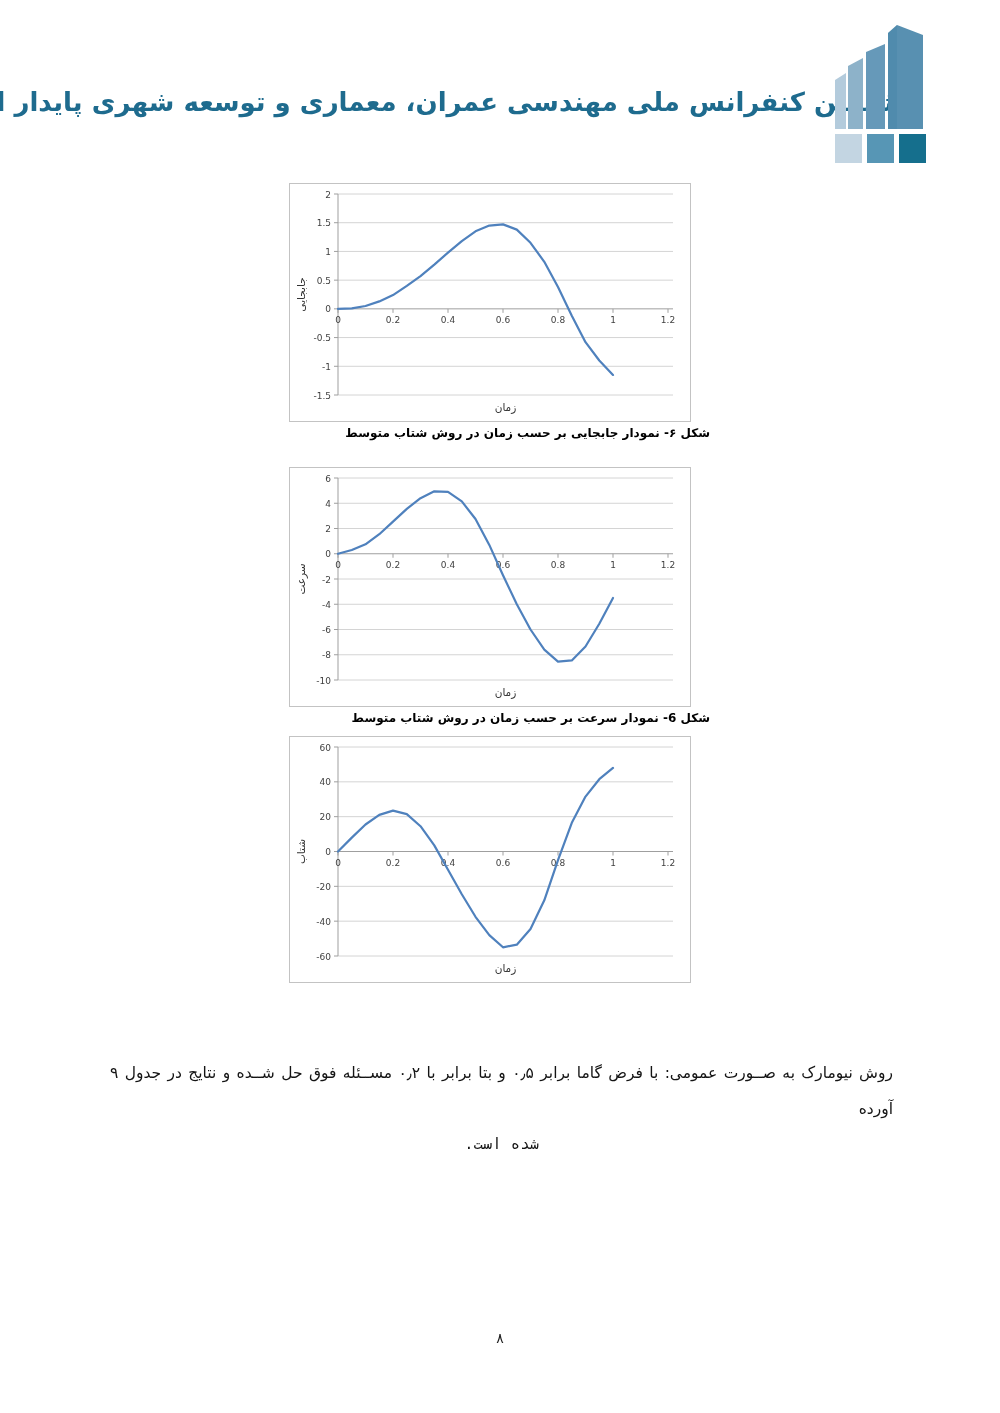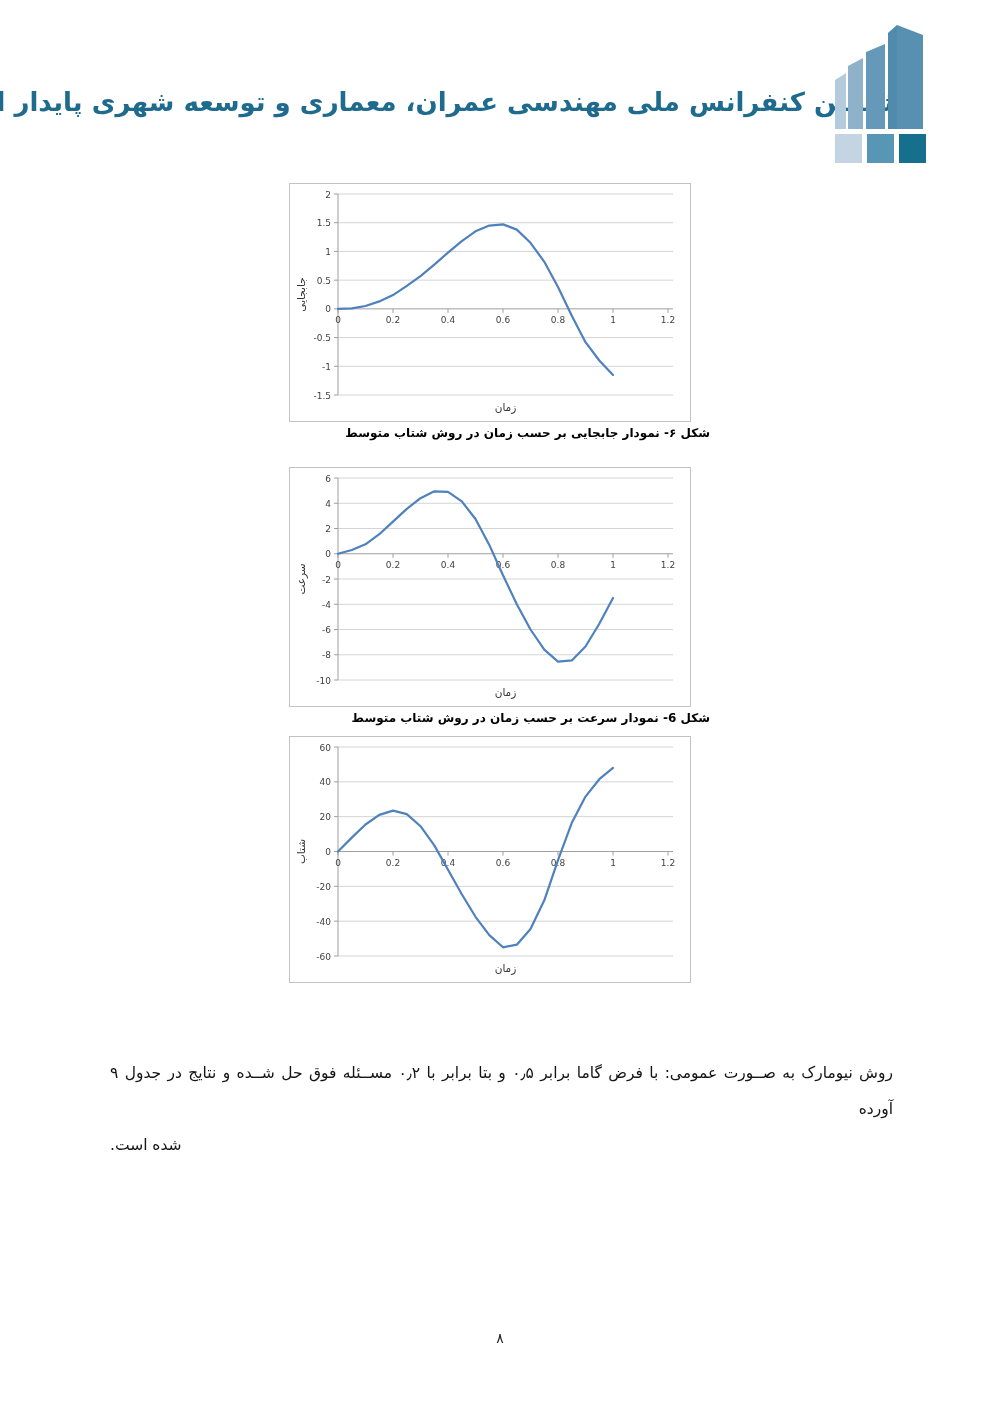--- a/index.html
+++ b/index.html
@@ -28,21 +28,21 @@
     font-weight:bold;font-size:12px;color:#000;
   }
   .cap0{top:426px;}
   .cap1{top:711px;}
   .cap2{top:1007px;}
   .body-text{
     position:absolute;left:110px;width:783px;top:1055px;
     direction:rtl;font-size:15.5px;line-height:36px;color:#141414;
   }
   .body-line1{text-align:justify;text-align-last:justify;}
-  .body-line2{text-align:left;}
+  .body-line2{text-align:center;font-family:Liberation Mono, monospace;}
   .page-number{
     position:absolute;left:450px;top:1330px;width:100px;
     text-align:center;font-size:14px;color:#222;
   }
   svg text{font-family:"DejaVu Sans",sans-serif;}
 </style>
 </head>
 <body>
 
 <div class="page">

